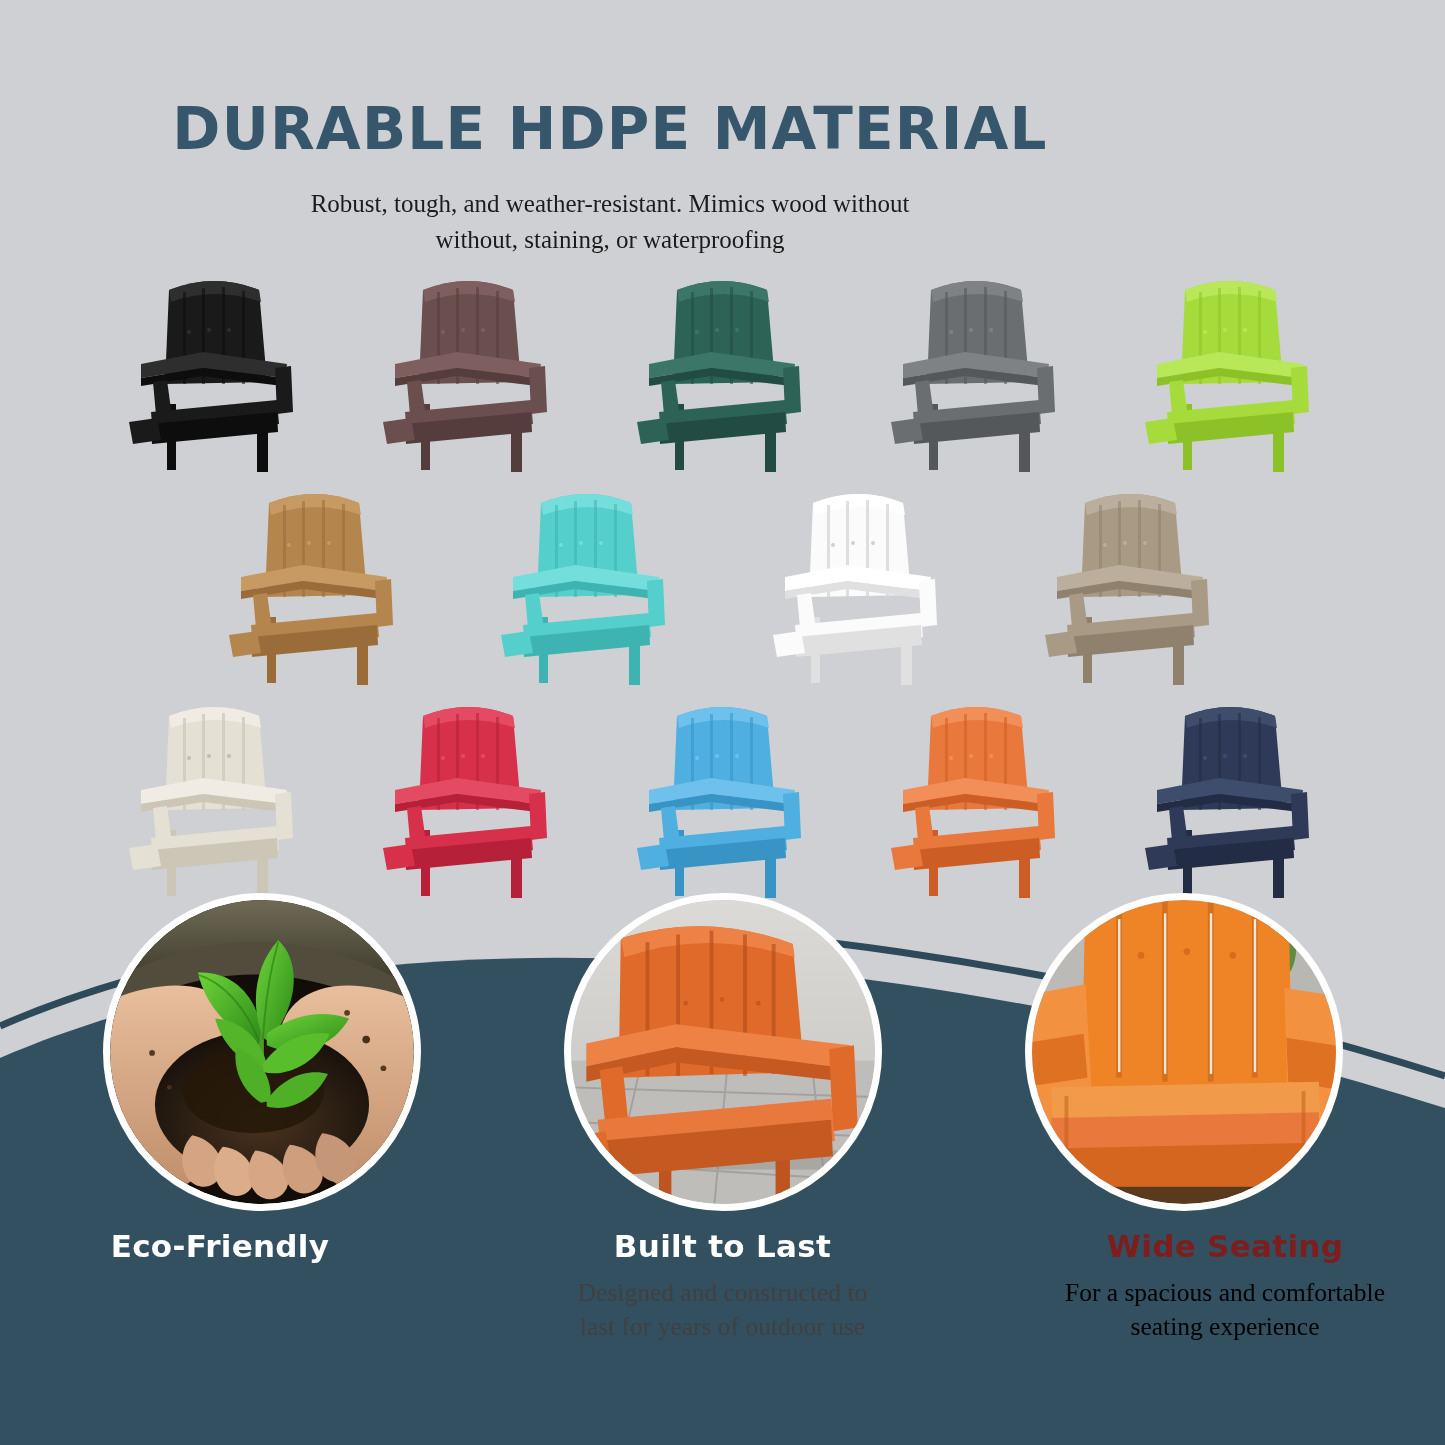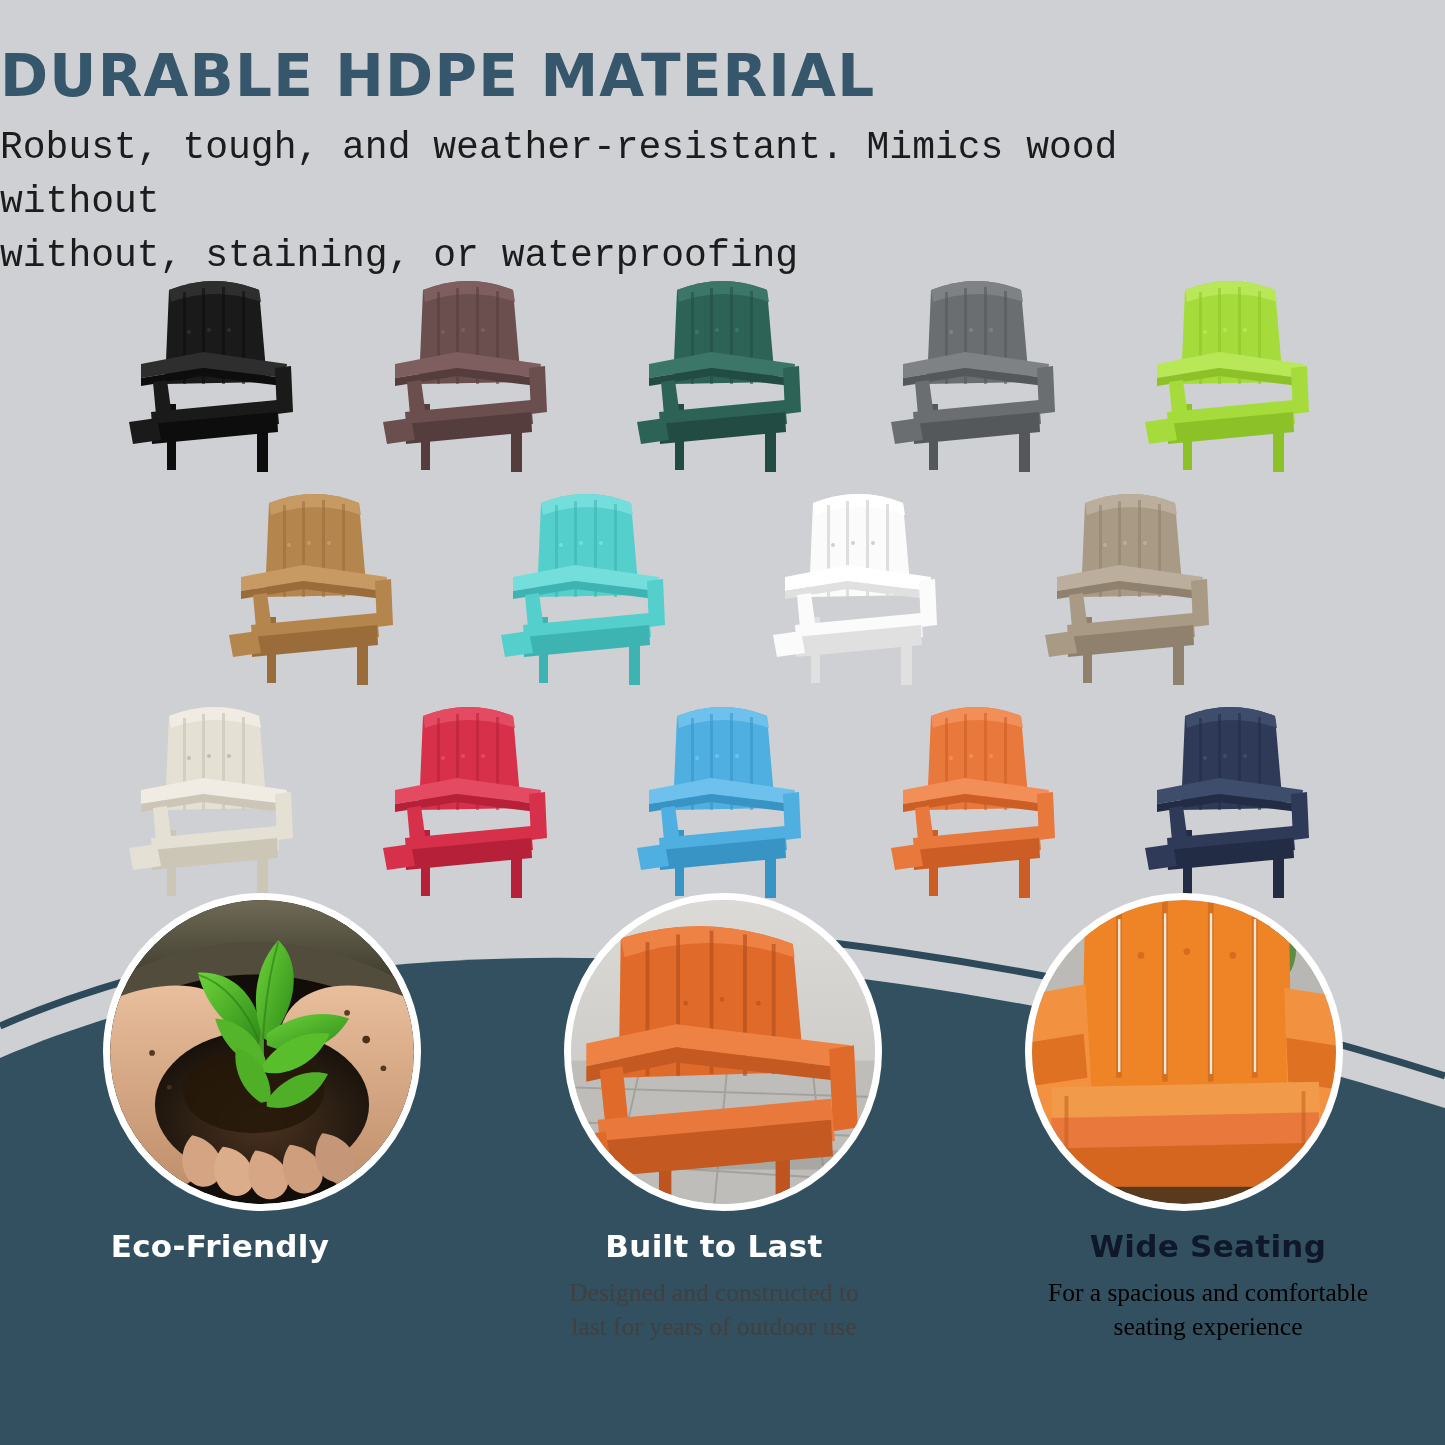--- a/index.html
+++ b/index.html
@@ -11,36 +11,36 @@
     font-family: "Liberation Sans", sans-serif;
     overflow: hidden;
     position: relative;
   }
 
   
   .header {
     position: absolute;
     top: 0; left: 0;
     width: 1220px;
-    padding-top: 47px;
-    text-align: left;
+    padding-top: 100px;
+    text-align: center;
     z-index: 5;
   }
   .headline {
     font-family: "DejaVu Sans", sans-serif;
     font-size: 58px;
     font-weight: bold;
     letter-spacing: 1.2px;
     color: #36566b;
     line-height: 1.0;
   }
   .subhead {
-    margin-top: 16px;
-    font-family: Liberation Mono, monospace;
-    font-size: 38px;
+    margin-top: 28px;
+    font-family: Liberation Serif, serif;
+    font-size: 25px;
     line-height: 1.42;
     color: #1c1c1c;
   }
 
   
   .chair-grid {
     position: absolute;
     top: 272px;
     left: 0;
     width: 1445px;
@@ -106,21 +106,21 @@
   .photo-svg { display: block; width: 100%; height: 100%; }
 
   
   .features {
     position: absolute;
     top: 1228px;
     left: 0;
     width: 1445px;
     z-index: 7;
     display: flex;
-    justify-content: flex-start;
+    justify-content: space-between;
     gap: 54px;
   }
   .feature-col {
     width: 440px;
     text-align: center;
   }
   .feature-title {
     font-family: "DejaVu Sans", sans-serif;
     font-size: 31px;
     font-weight: bold;
@@ -666,20 +666,20 @@
 
   <div class="feature-col">
     <div class="feature-title" style="color: rgb(255, 255, 255);">Built to Last</div>
     <div class="feature-desc" style="color: #404040;">
       <div>Designed and constructed to</div>
       <div>last for years of outdoor use</div>
     </div>
   </div>
 
   <div class="feature-col">
-    <div class="feature-title" style="color: #0f172a;">Wide Seating</div>
+    <div class="feature-title" style="color: #7f1d1d;">Wide Seating</div>
     <div class="feature-desc" style="color: #000000;">
       <div>For a spacious and comfortable</div>
       <div>seating experience</div>
     </div>
   </div>
 
 </div>
 
 </body></html>

